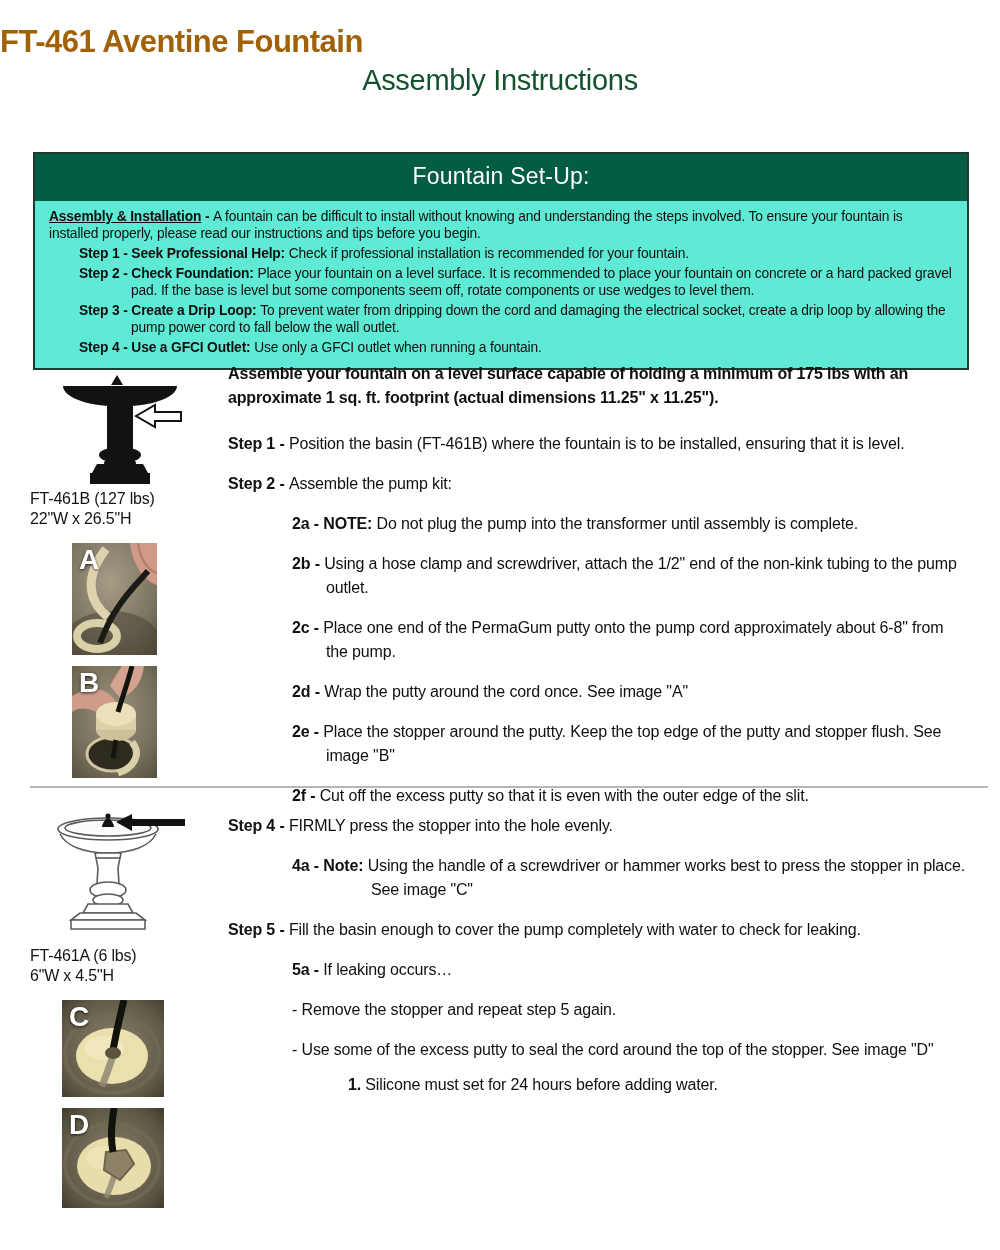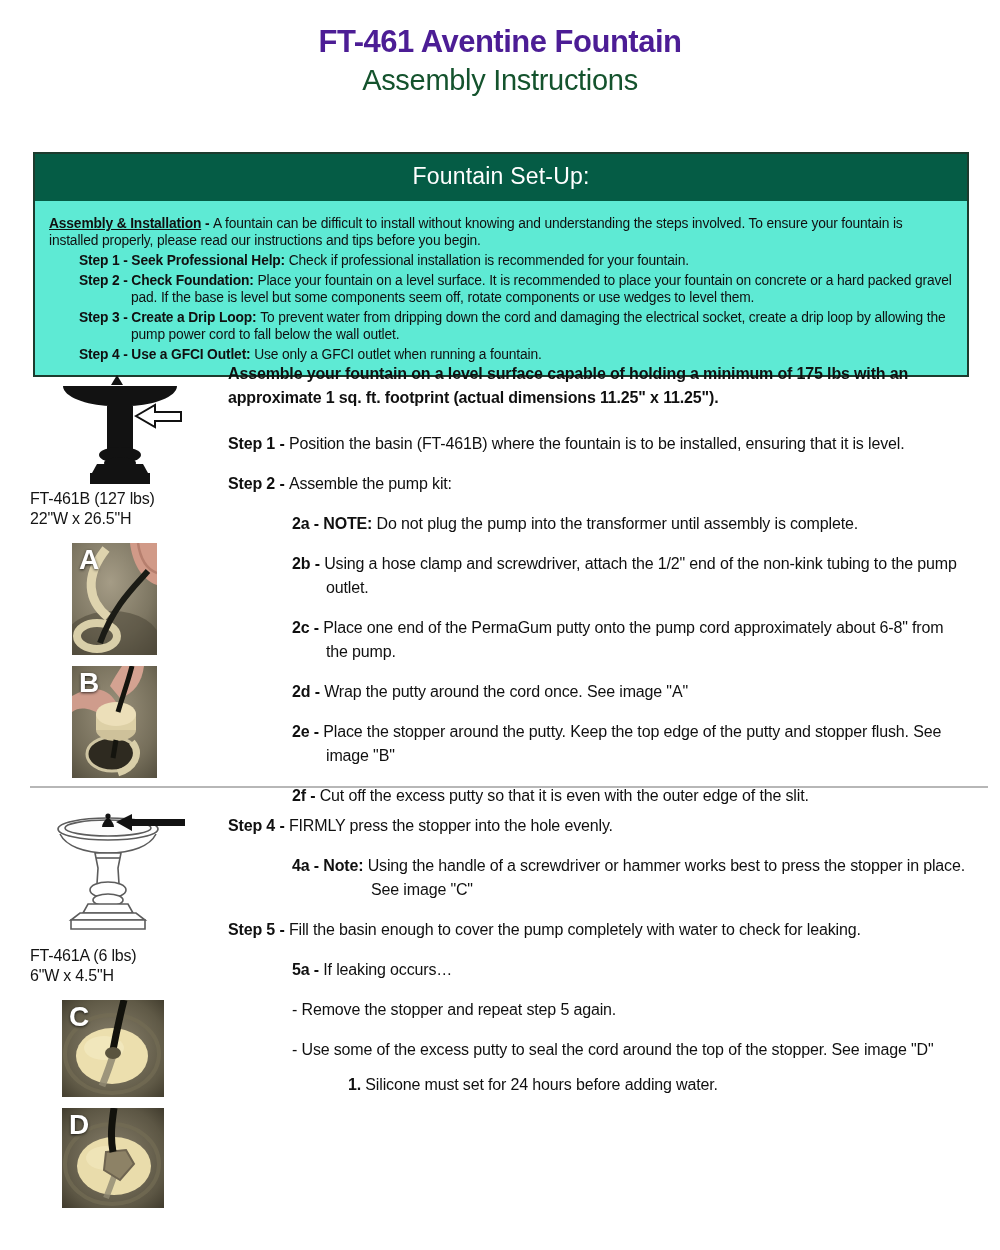--- a/index.html
+++ b/index.html
@@ -1,38 +1,38 @@
 <!DOCTYPE html>
 <html><head>
 <meta charset="utf-8">
 <style>
   html,body { margin:0; padding:0; background:#ffffff; }
   .page {
     position:relative; width:1000px; height:1250px; background:#ffffff;
     font-family:"Liberation Sans", sans-serif; color:#111; overflow:hidden;
   }
   .doc-title {
-    position:absolute; top:24px; left:0; width:100%; text-align:center;
-    font-size:31px; font-weight:bold; letter-spacing:-0.5px; color:#4c1d95;
+    position:absolute; top:24px; left:0; width:100%; 
+    font-size:31px; font-weight:bold; letter-spacing:-0.5px; color:#a16207;
   }
   .doc-subtitle {
     position:absolute; top:64px; left:0; width:100%; text-align:center;
     font-size:29px; font-weight:normal; letter-spacing:-0.3px; color:#14532d;
   }
   
   .setup-box {
     position:absolute; left:33px; top:152px; width:932px;
     border:2px solid #1d3b2e; background:#5eead4;
   }
   .setup-header {
     background:#055c45; color:#ffffff; text-align:center;
     font-size:23px; padding:9px 0 11px 0; letter-spacing:0.2px;
   }
   .setup-body {
-    padding:14px 12px 9px 14px; font-size:13.8px; line-height:17px;
+    padding:7px 12px 9px 14px; font-size:13.8px; line-height:17px;
     letter-spacing:-0.15px; color:#101010;
   }
   .setup-intro { margin:0 0 3px 0; }
   .u { text-decoration:underline; }
   .b { font-weight:bold; }
   .box-step { margin:0 0 3px 30px; padding-left:52px; text-indent:-52px; }
   
   .col-main { position:absolute; left:228px; width:740px; font-size:16px;
     line-height:24px; letter-spacing:-0.15px; color:#101010; }
   .col-1 { top:362px; }

